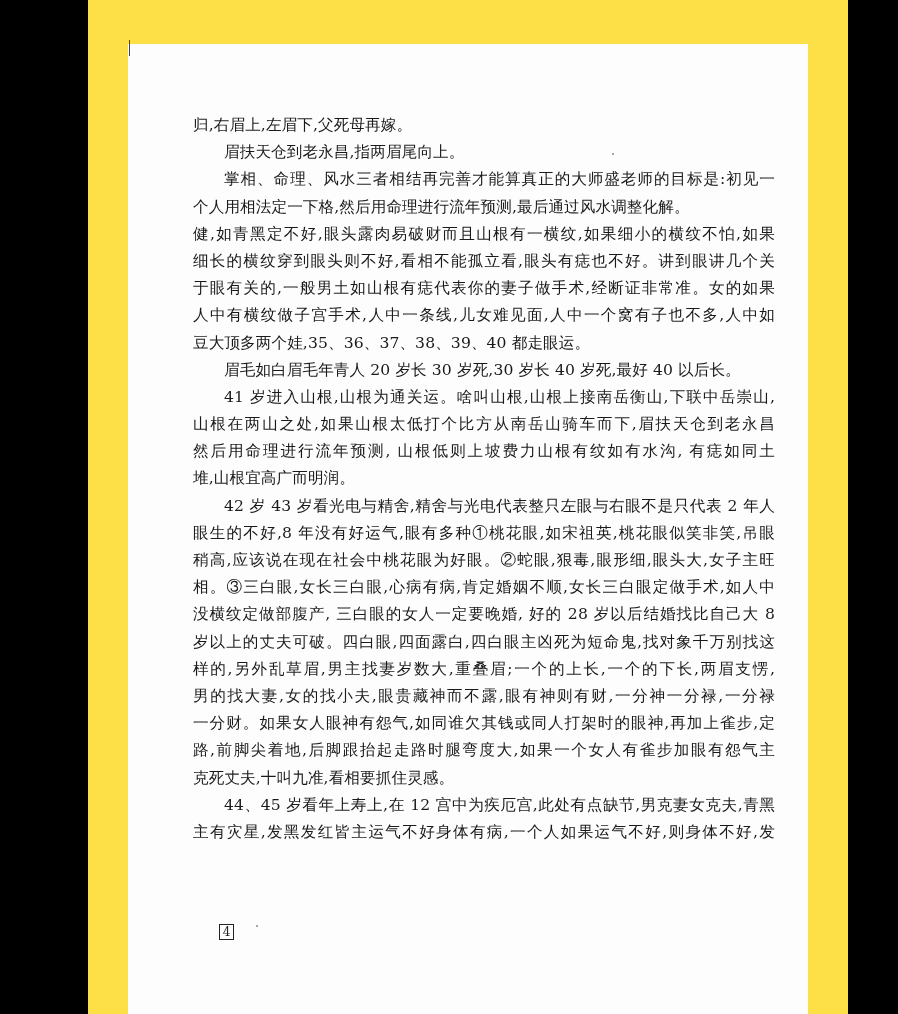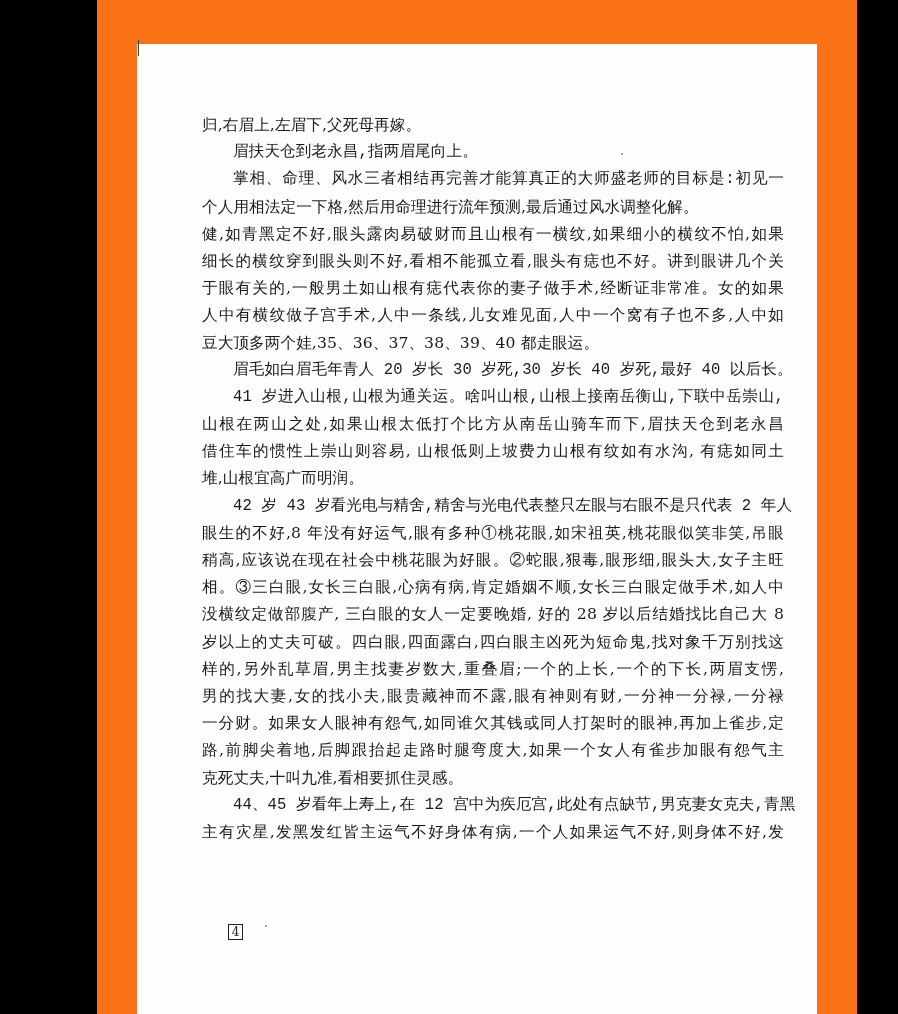--- a/index.html
+++ b/index.html
@@ -11,25 +11,25 @@
     overflow: hidden;
   }
   .viewer {
     position: relative;
     width: 898px;
     height: 1014px;
     background: #000000;
   }
   .page {
     position: absolute;
-    left: 97px;
+    left: 88px;
     top: 0;
     width: 760px;
     height: 1014px;
-    background: #f97316;
+    background: #fde047;
   }
   .scan-area {
     position: absolute;
     left: 40px;
     top: 44px;
     width: 680px;
     height: 970px;
     background: #fdfdfd;
   }
   .crop-mark {
@@ -55,21 +55,20 @@
     white-space: nowrap;
     overflow: visible;
     letter-spacing: 0.1px;
   }
   .line.justify {
     text-align: justify;
     text-align-last: justify;
   }
   .line.indent {
     padding-left: 31px;
-    font-family: Liberation Mono, monospace;
   }
   .page-number {
     position: absolute;
     left: 131px;
     top: 924px;
     width: 13px;
     height: 14px;
     border: 1px solid #222;
     font-family: "DejaVu Serif", serif;
     font-size: 12px;
@@ -99,21 +98,21 @@
       <div class="line indent justify">掌相、命理、风水三者相结再完善才能算真正的大师盛老师的目标是:初见一</div>
       <div class="line">个人用相法定一下格,然后用命理进行流年预测,最后通过风水调整化解。</div>
       <div class="line justify">健,如青黑定不好,眼头露肉易破财而且山根有一横纹,如果细小的横纹不怕,如果</div>
       <div class="line justify">细长的横纹穿到眼头则不好,看相不能孤立看,眼头有痣也不好。讲到眼讲几个关</div>
       <div class="line justify">于眼有关的,一般男土如山根有痣代表你的妻子做手术,经断证非常准。女的如果</div>
       <div class="line justify">人中有横纹做子宫手术,人中一条线,儿女难见面,人中一个窝有子也不多,人中如</div>
       <div class="line">豆大顶多两个娃,35、36、37、38、39、40 都走眼运。</div>
       <div class="line indent">眉毛如白眉毛年青人 20 岁长 30 岁死,30 岁长 40 岁死,最好 40 以后长。</div>
       <div class="line indent justify">41 岁进入山根,山根为通关运。啥叫山根,山根上接南岳衡山,下联中岳崇山,</div>
       <div class="line justify">山根在两山之处,如果山根太低打个比方从南岳山骑车而下,眉扶天仓到老永昌</div>
-      <div class="line justify">借住车的惯性上崇山则容易, 山根低则上坡费力山根有纹如有水沟, 有痣如同土</div>
+      <div class="line justify">然后用命理进行流年预测, 山根低则上坡费力山根有纹如有水沟, 有痣如同土</div>
       <div class="line">堆,山根宜高广而明润。</div>
       <div class="line indent justify">42 岁 43 岁看光电与精舍,精舍与光电代表整只左眼与右眼不是只代表 2 年人</div>
       <div class="line justify">眼生的不好,8 年没有好运气,眼有多种①桃花眼,如宋祖英,桃花眼似笑非笑,吊眼</div>
       <div class="line justify">稍高,应该说在现在社会中桃花眼为好眼。②蛇眼,狠毒,眼形细,眼头大,女子主旺</div>
       <div class="line justify">相。③三白眼,女长三白眼,心病有病,肯定婚姻不顺,女长三白眼定做手术,如人中</div>
       <div class="line justify">没横纹定做部腹产, 三白眼的女人一定要晚婚, 好的 28 岁以后结婚找比自己大 8</div>
       <div class="line justify">岁以上的丈夫可破。四白眼,四面露白,四白眼主凶死为短命鬼,找对象千万别找这</div>
       <div class="line justify">样的,另外乱草眉,男主找妻岁数大,重叠眉;一个的上长,一个的下长,两眉支愣,</div>
       <div class="line justify">男的找大妻,女的找小夫,眼贵藏神而不露,眼有神则有财,一分神一分禄,一分禄</div>
       <div class="line justify">一分财。如果女人眼神有怨气,如同谁欠其钱或同人打架时的眼神,再加上雀步,定</div>

